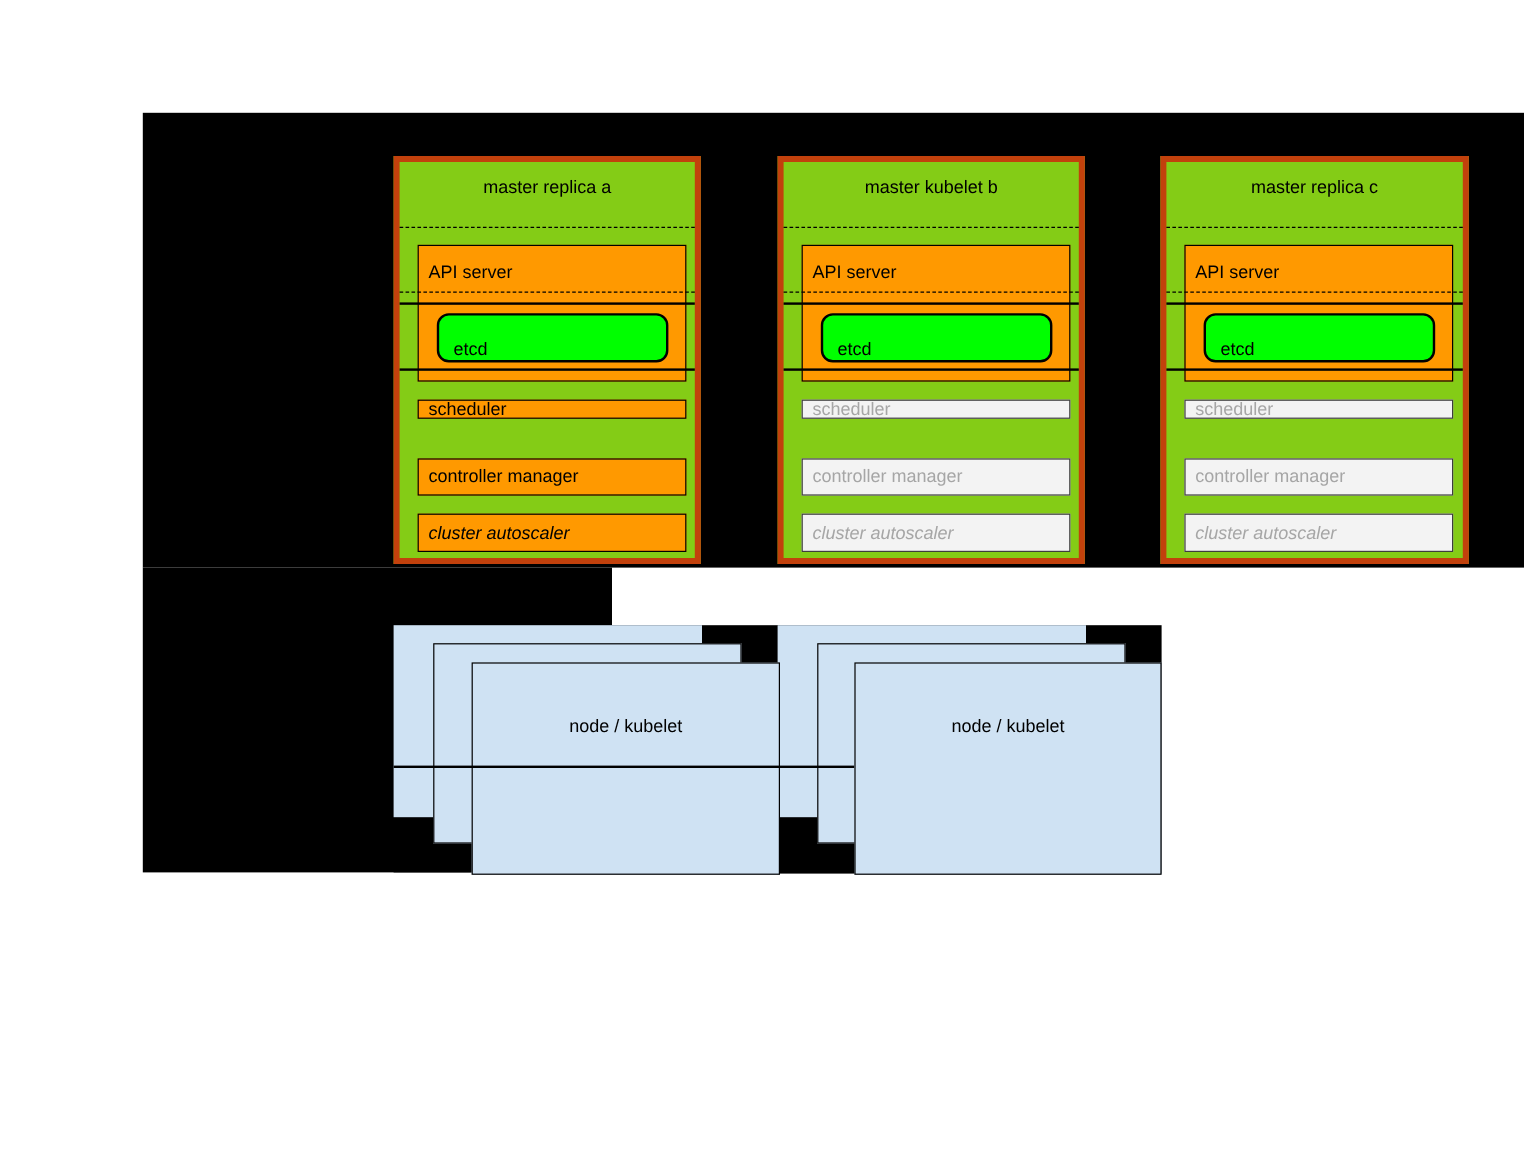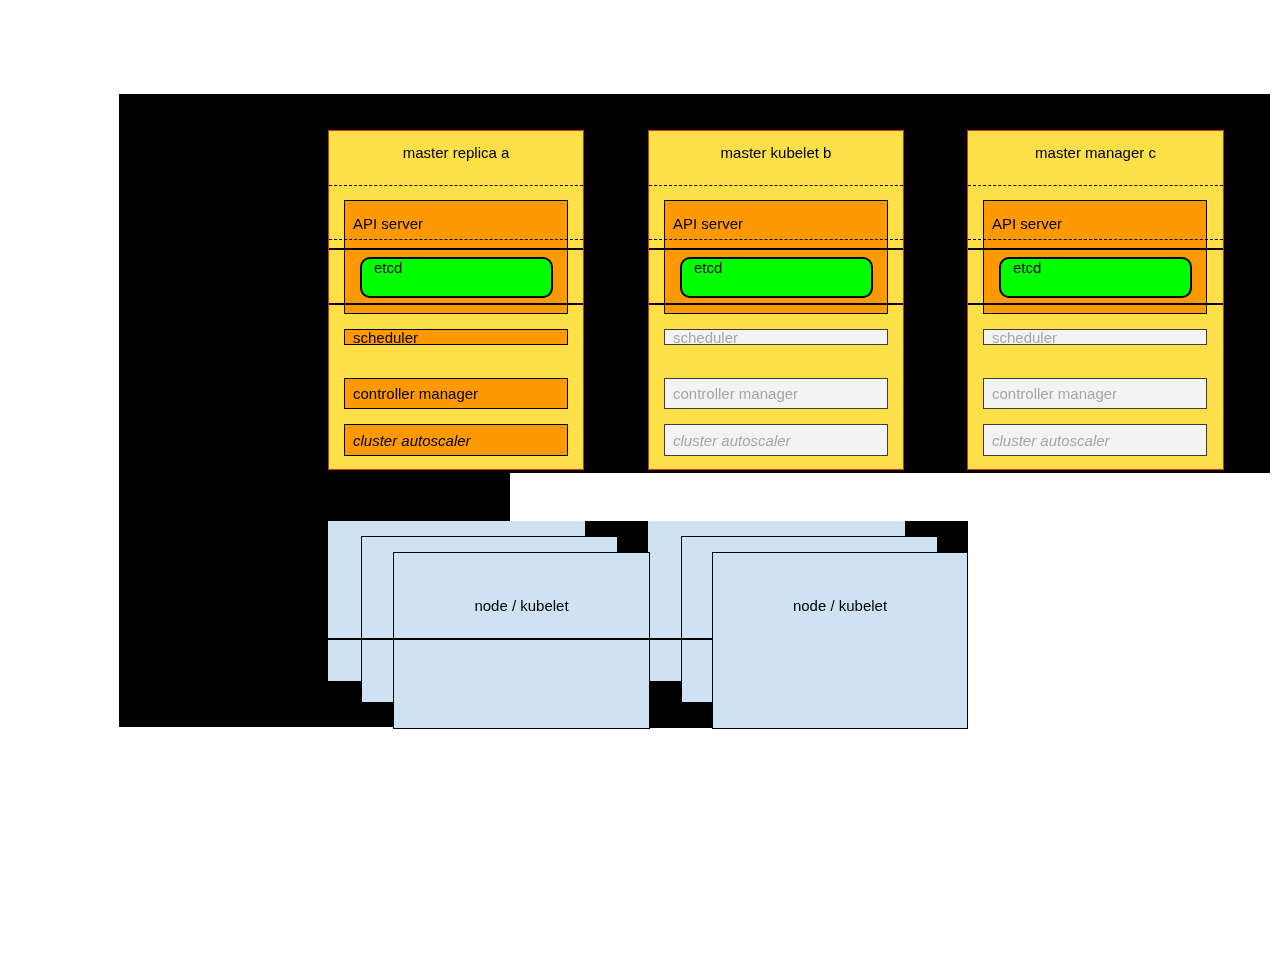--- a/index.html
+++ b/index.html
@@ -21,21 +21,21 @@
   
   .bg-black { position: absolute; background: #000; z-index: 0; }
   .bg-main        { left:119px; top:94px;  width:1151px; height:379px; }
   .bg-left-col    { left:119px; top:473px; width:391px;  height:254px; }
   .bg-node-left   { left:328px; top:521px; width:322px;  height:206px; }
   .bg-node-right  { left:648px; top:521px; width:320px;  height:207px; }
 
   
   .master {
     position: absolute; top:130px; width:256px; height:340px;
-    background:#fde047; border:1px solid #c2410c; box-sizing:border-box;
+    background:#84cc16; border:5px solid #c2410c; box-sizing:border-box;
     z-index: 2;
   }
   .master.pos-a { left:328px; }
   .master.pos-b { left:648px; }
   .master.pos-c { left:967px; width:257px; }
 
   .m-title { position:absolute; top:13px; left:0; right:0; text-align:center; }
 
   .dash-line {
     position:absolute; left:0; right:0; height:0;
@@ -55,21 +55,21 @@
     position:absolute; left:15px; top:69px; width:224px; height:114px;
     background:#ff9900; border:1px solid #000; box-sizing:border-box;
     z-index:3;
   }
   .api-label { position:absolute; top:14px; left:8px; }
 
   .etcd-box {
     position:absolute; left:31px; top:126px; width:193px; height:41px;
     background:#00ff00; border:2px solid #000; border-radius:10px;
     box-sizing:border-box; z-index:6;
-    display:flex; align-items:flex-start; padding-left:12px;
+    display:flex; align-items:flex-end; padding-left:12px;
   }
 
   .minor-box {
     position:absolute; left:15px; width:224px;
     box-sizing:border-box; display:flex; align-items:center; padding-left:8px;
     z-index:3;
   }
   .minor-box.row-1 { top:198px; height:16px; }
   .minor-box.row-2 { top:247px; height:31px; }
   .minor-box.row-3 { top:293px; height:32px;font-style:italic; }
@@ -151,21 +151,21 @@
     </div>
     <div class="minor-box row-2">
       <span>controller manager</span>
     </div>
     <div class="minor-box row-3">
       <span>cluster autoscaler</span>
     </div>
   </div>
 
   <div class="master pos-c inactive">
-    <div class="m-title">master manager c</div>
+    <div class="m-title">master replica c</div>
     <div class="dash-line dash-1"></div>
     <div class="api-box">
       <div class="api-label">API server</div>
     </div>
     <div class="dash-line dash-2"></div>
     <div class="solid-line solid-a"></div>
     <div class="etcd-box">
       <span>etcd</span>
     </div>
     <div class="solid-line solid-b"></div>

